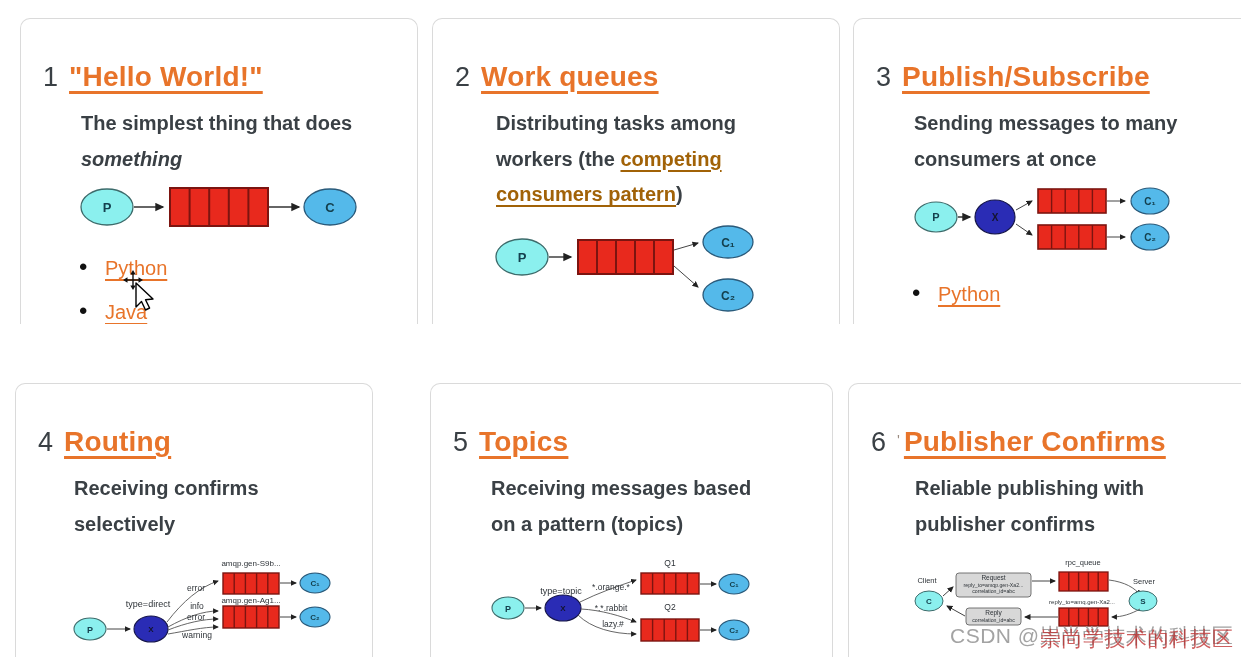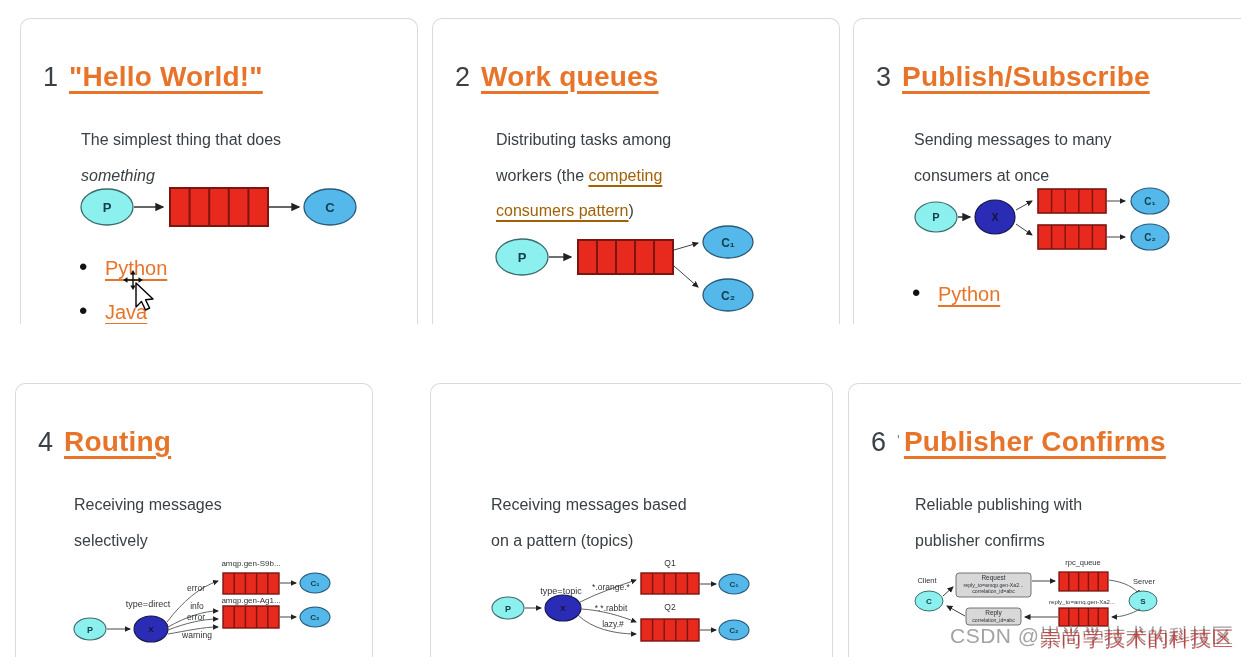--- a/index.html
+++ b/index.html
@@ -17,21 +17,21 @@
   #card4{left:15px;top:383px;width:358px;height:274px;}
   #card5{left:430px;top:383px;width:403px;height:274px;}
   #card6{left:848px;top:383px;width:412px;height:274px;}
   .card-head{position:absolute;top:42px;left:22px;white-space:nowrap;}
   .card-num{font-size:27px;color:#3a4045;margin-right:11px;font-weight:400;}
   .stray{font-size:15px;color:#9a8b80;margin-right:4px;vertical-align:6px;}
   .card-title{
     font-size:28px;font-weight:bold;color:#e8742a;text-decoration:underline;
     text-decoration-thickness:3px;text-underline-offset:5px;letter-spacing:.2px;cursor:pointer;
   }
-  .desc{position:absolute;left:60px;top:103px;font-size:16px;line-height:35.5px;color:#3a4045;}
+  .desc{position:absolute;left:60px;top:87px;font-size:20px;line-height:35.5px;color:#3a4045;font-weight:bold;}
   .dline{white-space:nowrap;}
   .italic{font-style:italic;}
   .ilink{
     color:#a16207;text-decoration:underline;text-decoration-thickness:2px;
     text-underline-offset:4px;cursor:pointer;
   }
   .card-links{position:absolute;left:68px;margin:16px;padding:0;list-style:none;}
   .card-links li{position:relative;margin-bottom:21px;font-size:20px;line-height:23px;}
   .card-links li::before{content:"\2022";color:#111;position:absolute;left:-26px;top:-2px;font-size:24px;}
   .card-links a{
@@ -185,21 +185,21 @@
     <li><a>Python</a></li>
     <li><a>Java</a></li>
   </ul>
 </div>
 
 <div class="card" id="card4">
   <div class="card-head">
     <span class="card-num">4</span><a class="card-title">Routing</a>
   </div>
   <div class="desc" style="left:58px">
-    <div class="dline">Receiving messages</div>
+    <div class="dline">Receiving confirms</div>
     <div class="dline">selectively</div>
   </div>
   <svg class="diag" style="left:52px;top:165px" width="330" height="108" viewBox="0 0 330 108">
     <g>
       <ellipse cx="22" cy="80" rx="16" ry="11" stroke="#3d6b6b" stroke-width="1.1" fill="#8bf0ee"></ellipse>
       <text class="nodelbl" x="22" y="84" font-size="9">P</text>
     </g>
     <line class="edge2" x1="39" y1="80" x2="62" y2="80" marker-end="url(#arw)"></line>
     <g>
       <ellipse cx="83" cy="80" rx="17" ry="13" stroke="#16164a" stroke-width="1.1" fill="#2a2cb5"></ellipse>
@@ -237,20 +237,23 @@
       <text class="nodelbl" x="247" y="37" font-size="8">C₁</text>
     </g>
     <g>
       <ellipse cx="247" cy="68" rx="15" ry="10" stroke="#2a5a7a" stroke-width="1.1" fill="#54b9ea"></ellipse>
       <text class="nodelbl" x="247" y="71" font-size="8">C₂</text>
     </g>
   </svg>
 </div>
 
 <div class="card" id="card5">
+  <div class="card-head">
+    <span class="card-num">5</span><a class="card-title">Topics</a>
+  </div>
   <div class="desc">
     <div class="dline">Receiving messages based</div>
     <div class="dline">on a pattern (topics)</div>
   </div>
   <svg class="diag" style="left:52px;top:165px" width="330" height="105" viewBox="0 0 330 105">
     <g>
       <ellipse cx="25" cy="59" rx="16" ry="11" stroke="#3d6b6b" stroke-width="1.1" fill="#8bf0ee"></ellipse>
       <text class="nodelbl" x="25" y="63" font-size="9">P</text>
     </g>
     <line class="edge2" x1="42" y1="59" x2="58" y2="59" marker-end="url(#arw)"></line>

